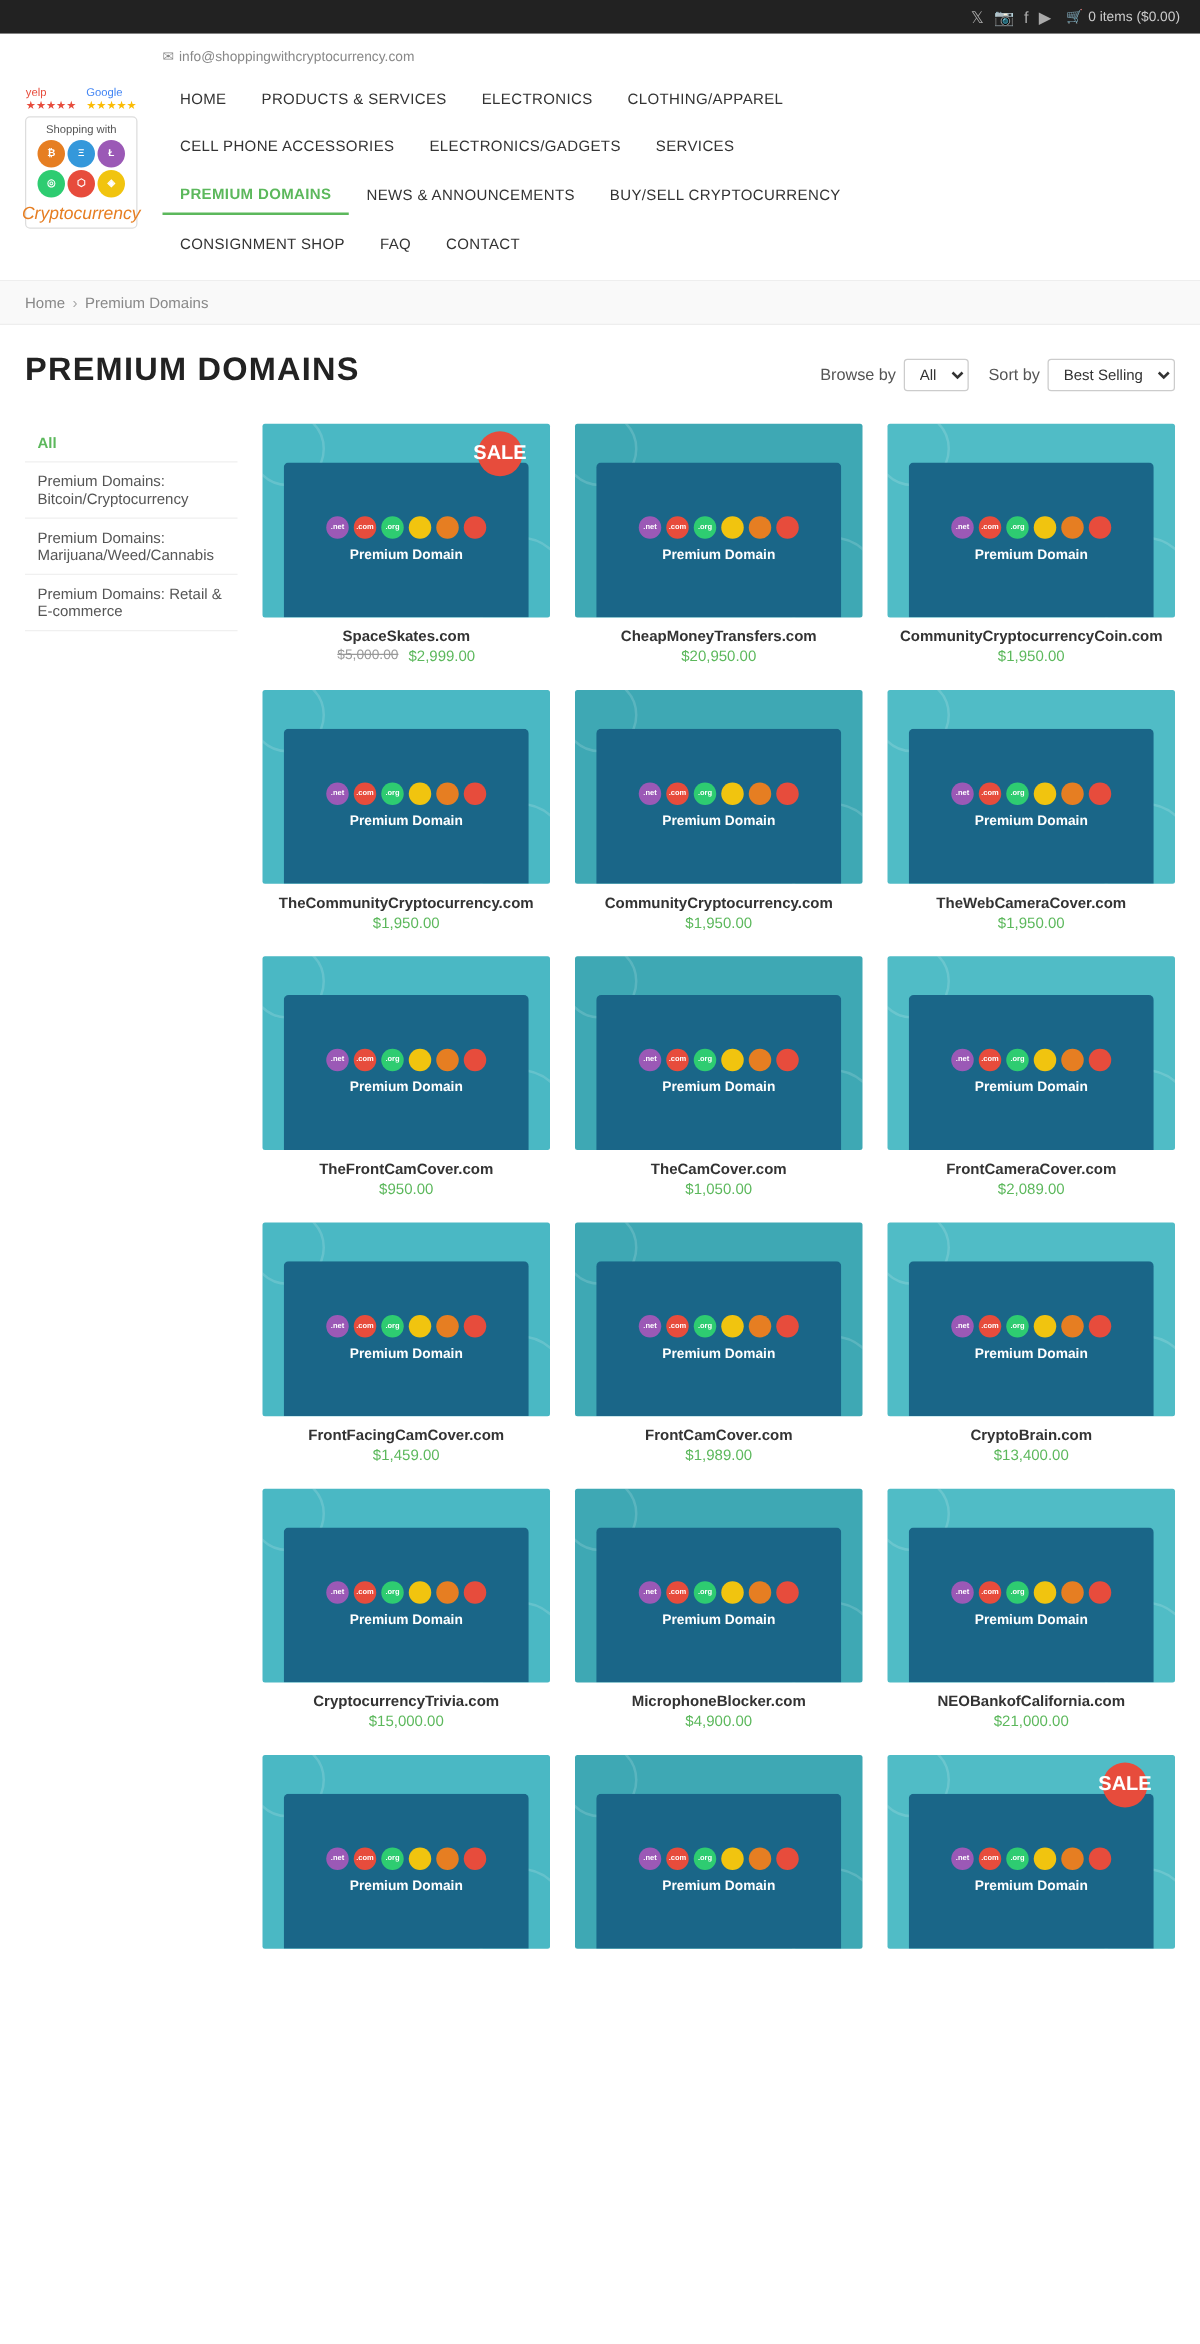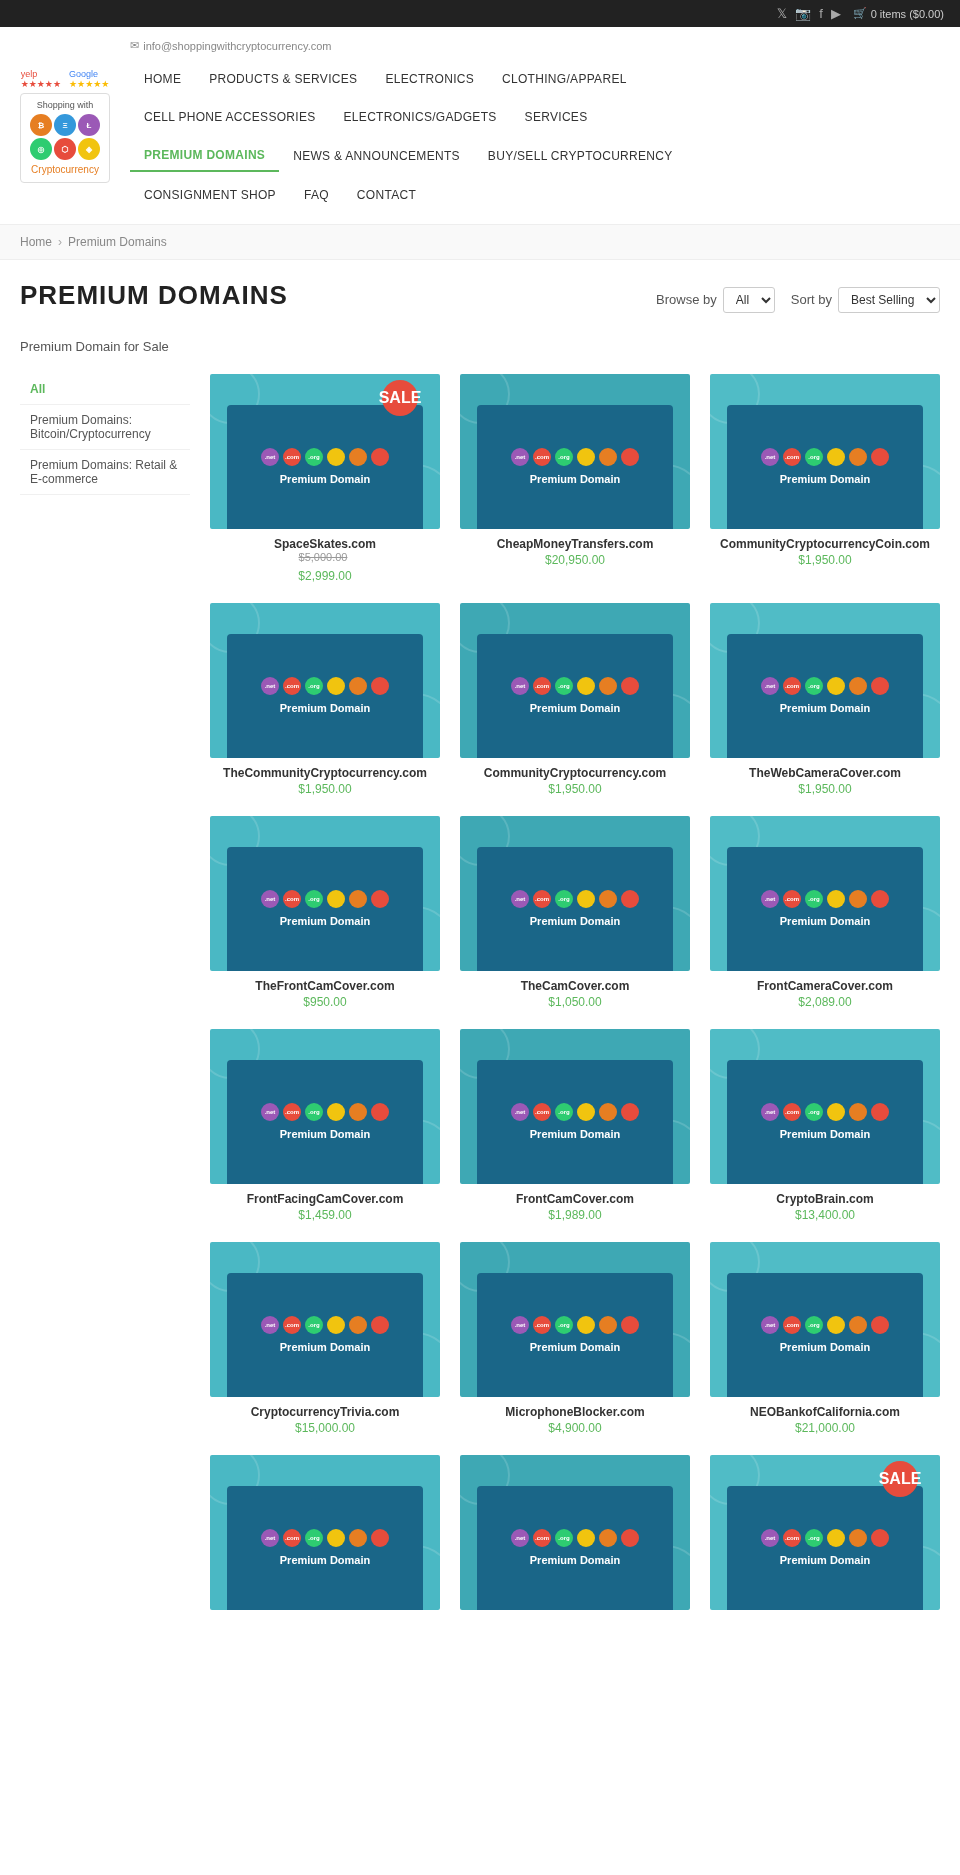--- a/index.html
+++ b/index.html
@@ -52,21 +52,21 @@
       grid-template-columns: repeat(3, 22px);
       gap: 2px;
       margin: 4px 0;
     }
     .logo-coin {
       width: 22px; height: 22px;
       border-radius: 50%;
       display: flex; align-items: center; justify-content: center;
       font-size: 8px; color: #fff; font-weight: bold;
     }
-    .logo-bottom-text { font-size: 10px; color: #e67e22; }
+    .logo-bottom-text { font-size: 14px; color: #e67e22; font-style: italic; }
     .reviews { display: flex; gap: 8px; margin-bottom: 4px; }
     .review-badge { font-size: 9px; color: #555; }
 
     
     .nav-container {
       flex: 1;
     }
     .nav-row {
       display: flex;
       align-items: center;
@@ -226,21 +226,21 @@
       color: #5cb85c;
       text-align: center;
       margin-top: 2px;
     }
     .product-price-original {
       font-size: 11px;
       color: #999;
       text-decoration: line-through;
       margin-right: 4px;
     }
-    .price-row { display: flex; align-items: center; justify-content: center; gap: 4px; flex-direction: column; }
+    .price-row { display: flex; align-items: center; justify-content: center; gap: 4px; }
   </style>
 </head>
 <body>
 
 <div class="top-bar">
   <div class="social-icons">
     <span class="social-icon">𝕏</span>
     <span class="social-icon">📷</span>
     <span class="social-icon">f</span>
     <span class="social-icon">▶</span>
@@ -324,27 +324,27 @@
       </div>
       <div class="filter-group">
         <span>Sort by</span>
         <select class="filter-select">
           <option>Best Selling</option>
         </select>
       </div>
     </div>
   </div>
 
-  <div class="subtitle">Premium Domain for Sale</div>
 
   <div class="main-layout">
 
     <div class="sidebar">
       <div class="sidebar-item active">All</div>
       <div class="sidebar-item">Premium Domains: Bitcoin/Cryptocurrency</div>
+      <div class="sidebar-item">Premium Domains: Marijuana/Weed/Cannabis</div>
       <div class="sidebar-item">Premium Domains: Retail &amp; E-commerce</div>
     </div>
 
     <div class="products-area">
       <div class="products-grid" id="products-grid">
       <div class="product-card">
             <div class="product-img" style="background: rgb(74, 184, 196);">
               <div class="badge-sale">SALE</div>
               <div style="position: absolute; top: -10px; left: -10px; width: 60px; height: 60px; border-radius: 50%; border: 2px solid rgba(255, 255, 255, 0.15);"></div>
               <div style="position: absolute; bottom: -15px; right: -15px; width: 80px; height: 80px; border-radius: 50%; border: 2px solid rgba(255, 255, 255, 0.15);"></div>

